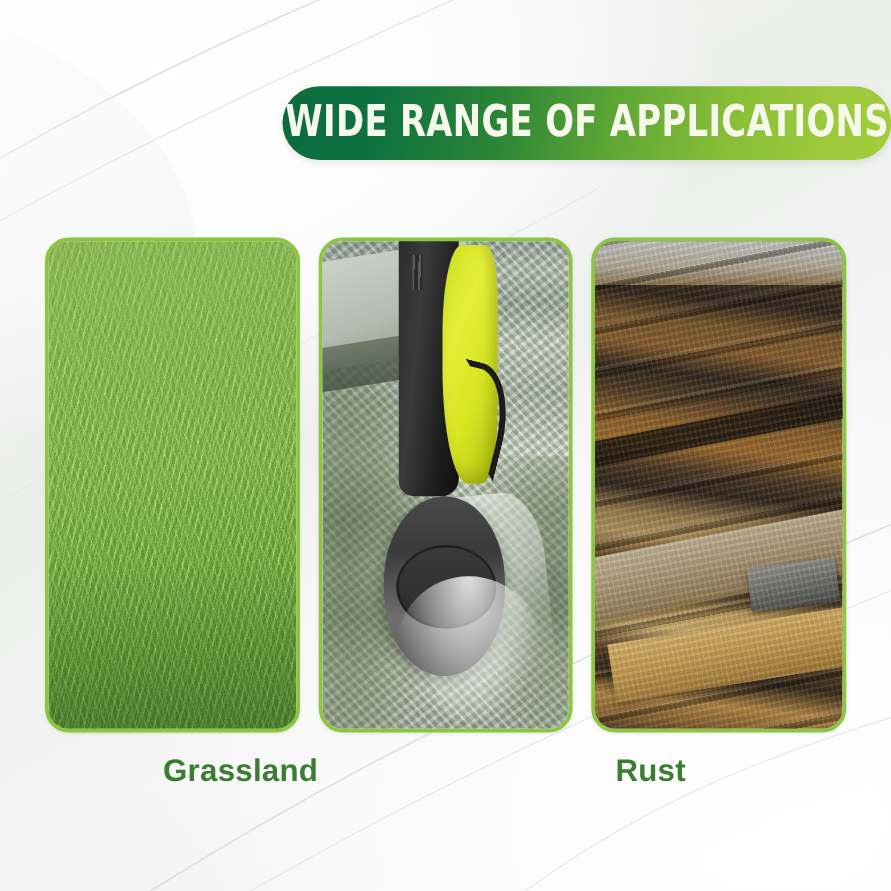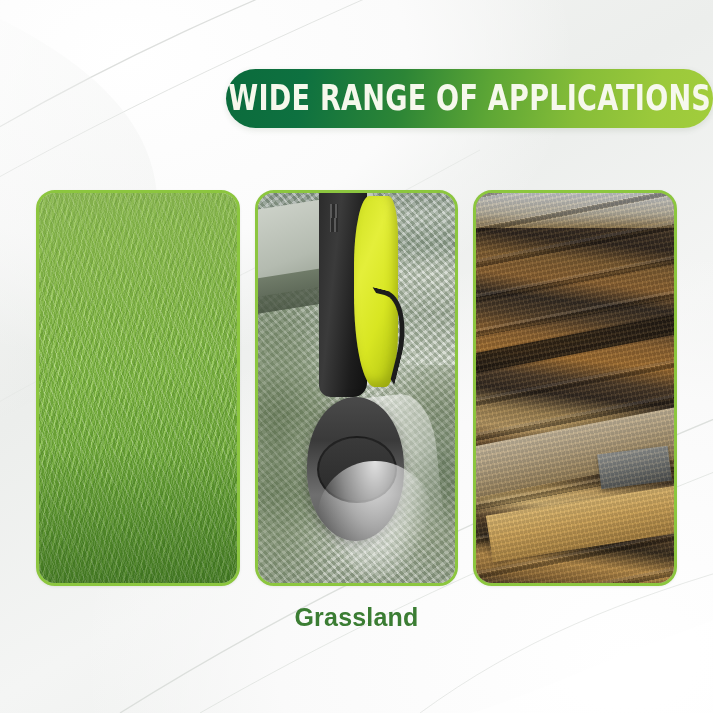--- a/index.html
+++ b/index.html
@@ -455,15 +455,16 @@
         <div class="rust-gray-block"></div>
         <div class="rust-plank-tan"></div>
         <div class="rust-grain"></div>
       </div>
     </div>
 
   </div>
 
   <div class="labels">
     <div class="label">Grassland</div>
+    <div class="label">Rust</div>
   </div>
 
 </div>
 
 </body></html>

